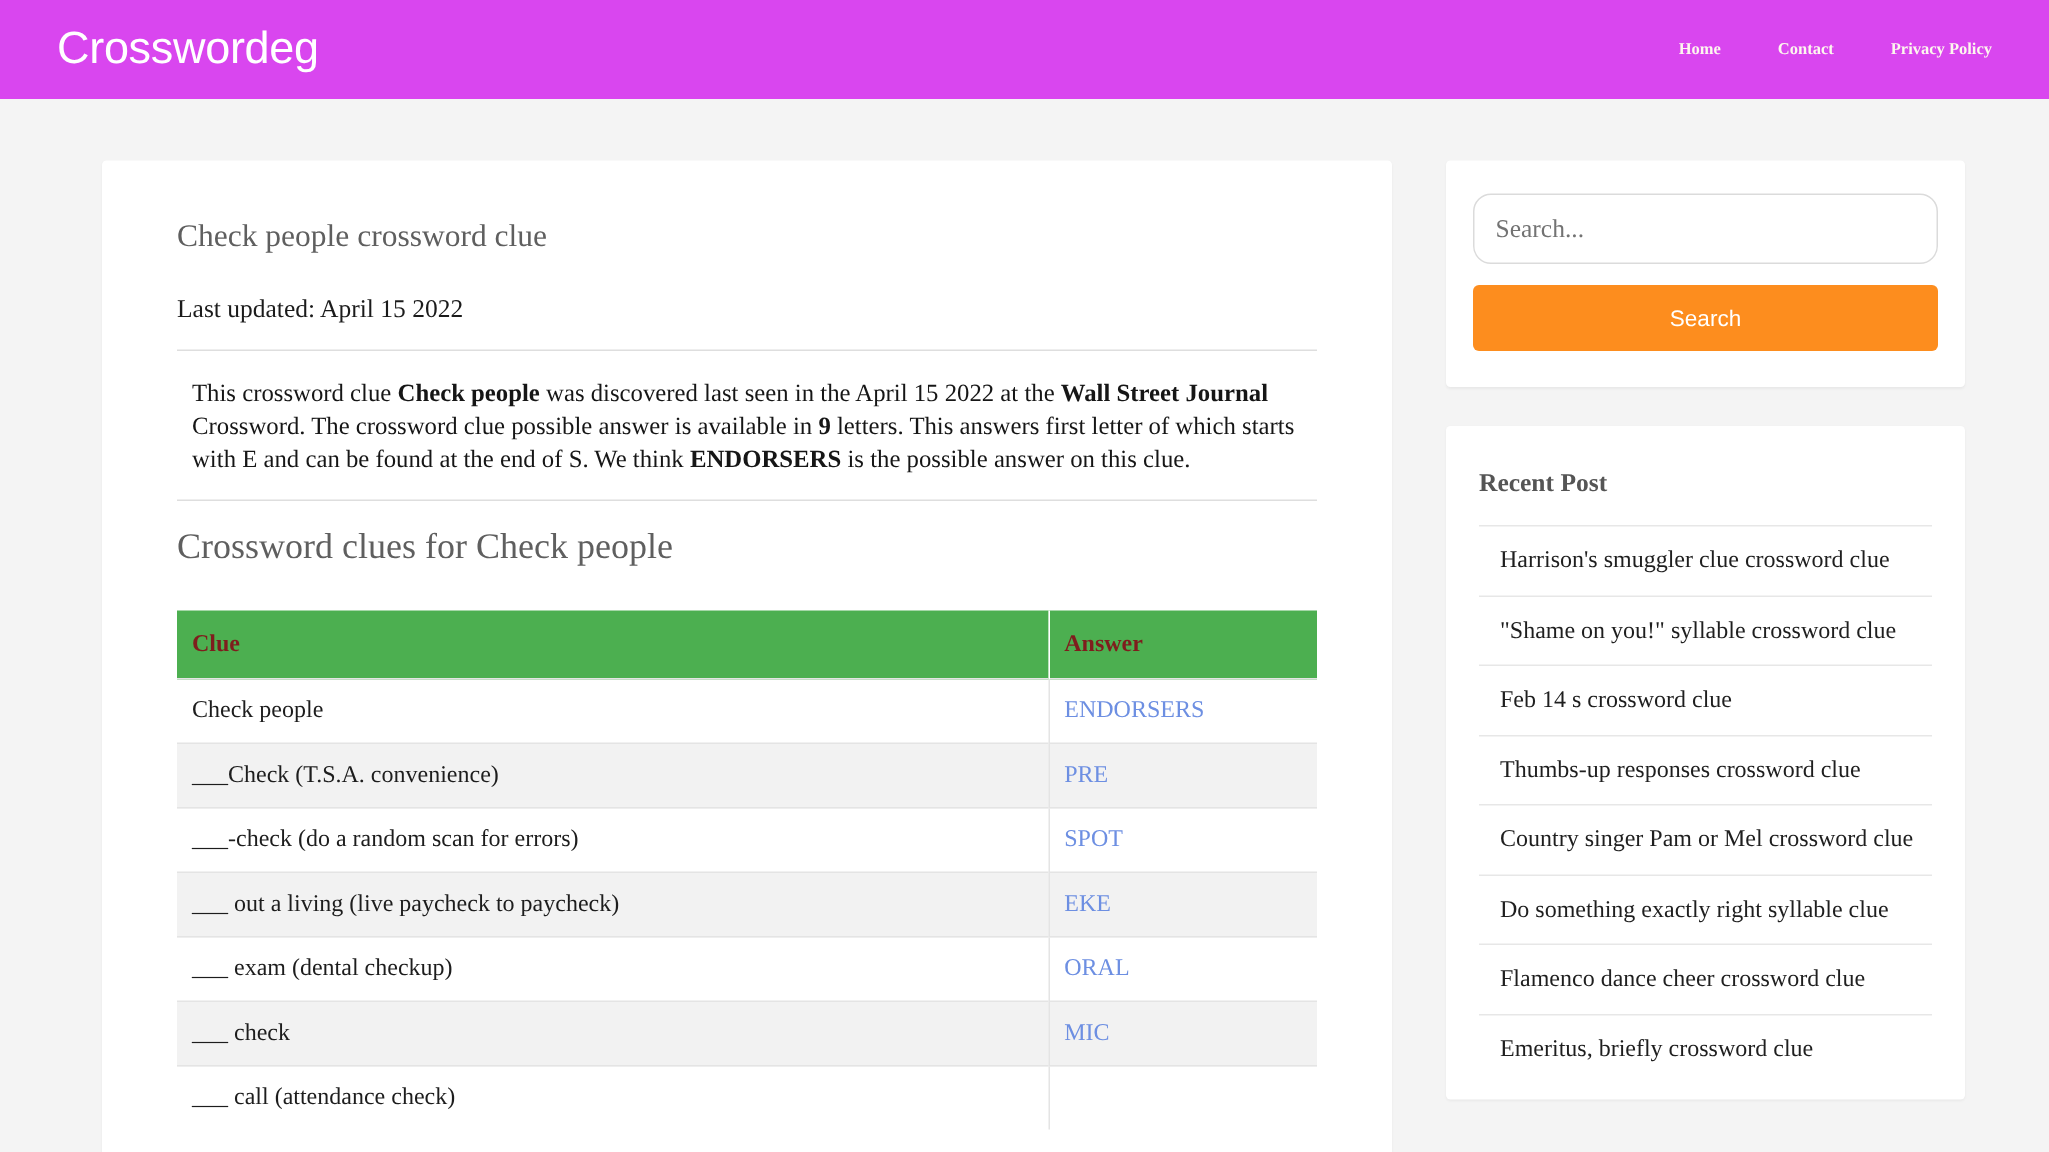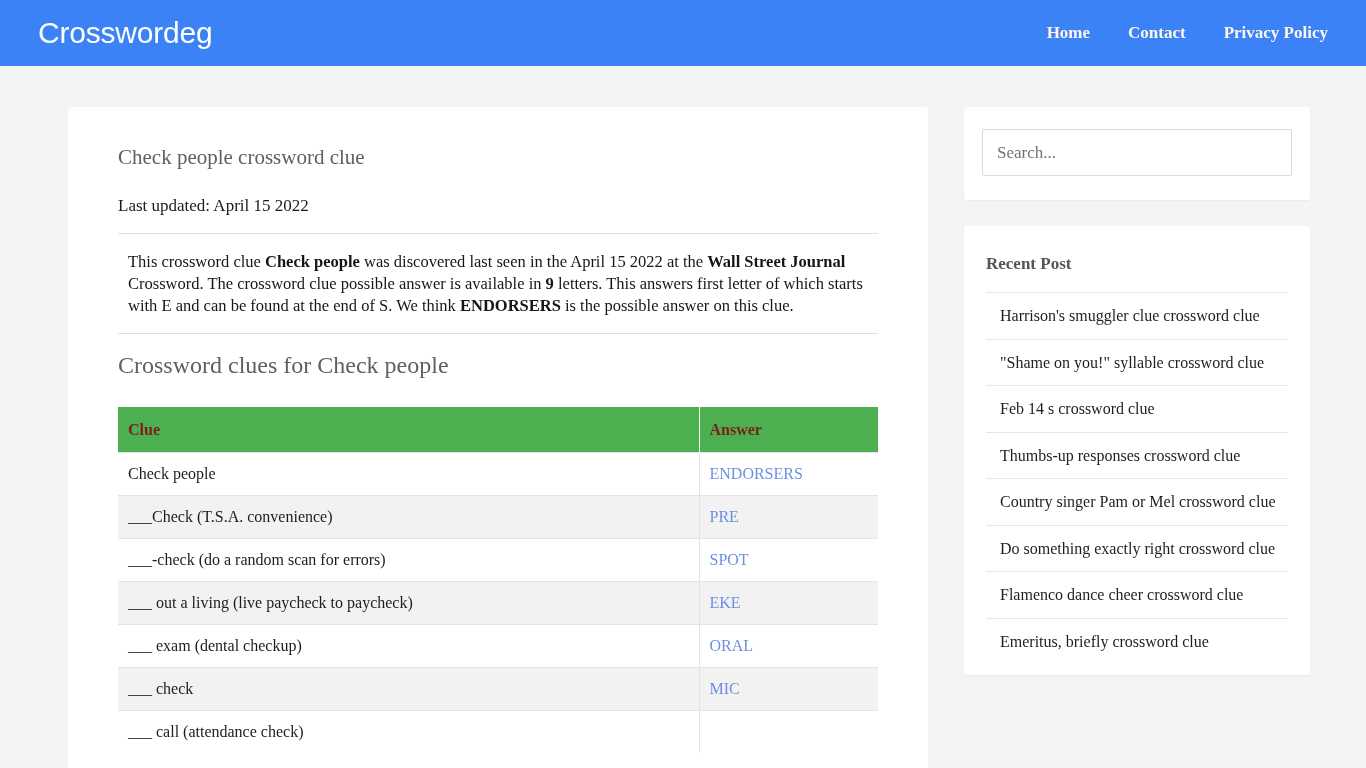--- a/index.html
+++ b/index.html
@@ -10,21 +10,21 @@
     width: 1366px;
     height: 768px;
     overflow: hidden;
     background: #f4f4f4;
     font-family: "Liberation Serif", "DejaVu Serif", serif;
   }
 
   
   .navbar {
     height: 66px;
-    background: #3b82f6;
+    background: #d946ef;
     display: flex;
     align-items: center;
     justify-content: space-between;
     padding: 0 24px 0 38px;
   }
   .brand {
     color: #ffffff;
     font-family: "Liberation Sans", "DejaVu Sans", sans-serif;
     font-size: 30px;
     font-weight: 400;
@@ -34,21 +34,21 @@
     white-space: nowrap;
   }
   .nav-links {
     display: flex;
     align-items: center;
     gap: 38px;
     padding-right: 14px;
   }
   .nav-link {
     color: #fdf6ee;
-    font-size: 17px;
+    font-size: 11px;
     font-weight: 700;
     text-decoration: none;
     white-space: nowrap;
   }
 
   
   .page {
     display: flex;
     align-items: flex-start;
     gap: 36px;
@@ -137,21 +137,21 @@
   }
 
   
   .search-card { padding: 22px 18px 24px 18px; margin-bottom: 26px; }
   .search-input {
     display: block;
     width: 100%;
     height: 47px;
     padding: 0 14px;
     border: 1px solid #dbdbdb;
-    border-radius: 2px;
+    border-radius: 12px;
     background: #ffffff;
     font-family: "Liberation Serif", "DejaVu Serif", serif;
     font-size: 17px;
     color: #4d4d4d;
     outline: none;
   }
   .search-input::placeholder { color: #737373; opacity: 1; }
   .search-button {
     display: block;
     width: 100%;
@@ -257,20 +257,21 @@
           </tbody>
       </table>
 
     </div>
   </div>
 
   <div class="side-col">
 
     <div class="card search-card">
       <input class="search-input" type="text" placeholder="Search..." value="" style="">
+      <button class="search-button">Search</button>
     </div>
 
     <div class="card recent-card">
       <h3 class="recent-title">Recent Post</h3>
       <ul class="recent-list" id="recent-items">
           <li class="recent-item">
             <a href="#">Harrison's smuggler clue crossword clue</a>
           </li>
           <li class="recent-item">
             <a href="#">"Shame on you!" syllable crossword clue</a>
@@ -278,21 +279,21 @@
           <li class="recent-item">
             <a href="#">Feb 14 s crossword clue</a>
           </li>
           <li class="recent-item">
             <a href="#">Thumbs-up responses crossword clue</a>
           </li>
           <li class="recent-item">
             <a href="#">Country singer Pam or Mel crossword clue</a>
           </li>
           <li class="recent-item">
-            <a href="#">Do something exactly right crossword clue</a>
+            <a href="#">Do something exactly right syllable clue</a>
           </li>
           <li class="recent-item">
             <a href="#">Flamenco dance cheer crossword clue</a>
           </li>
           <li class="recent-item">
             <a href="#">Emeritus, briefly crossword clue</a>
           </li>
         </ul>
     </div>
 

